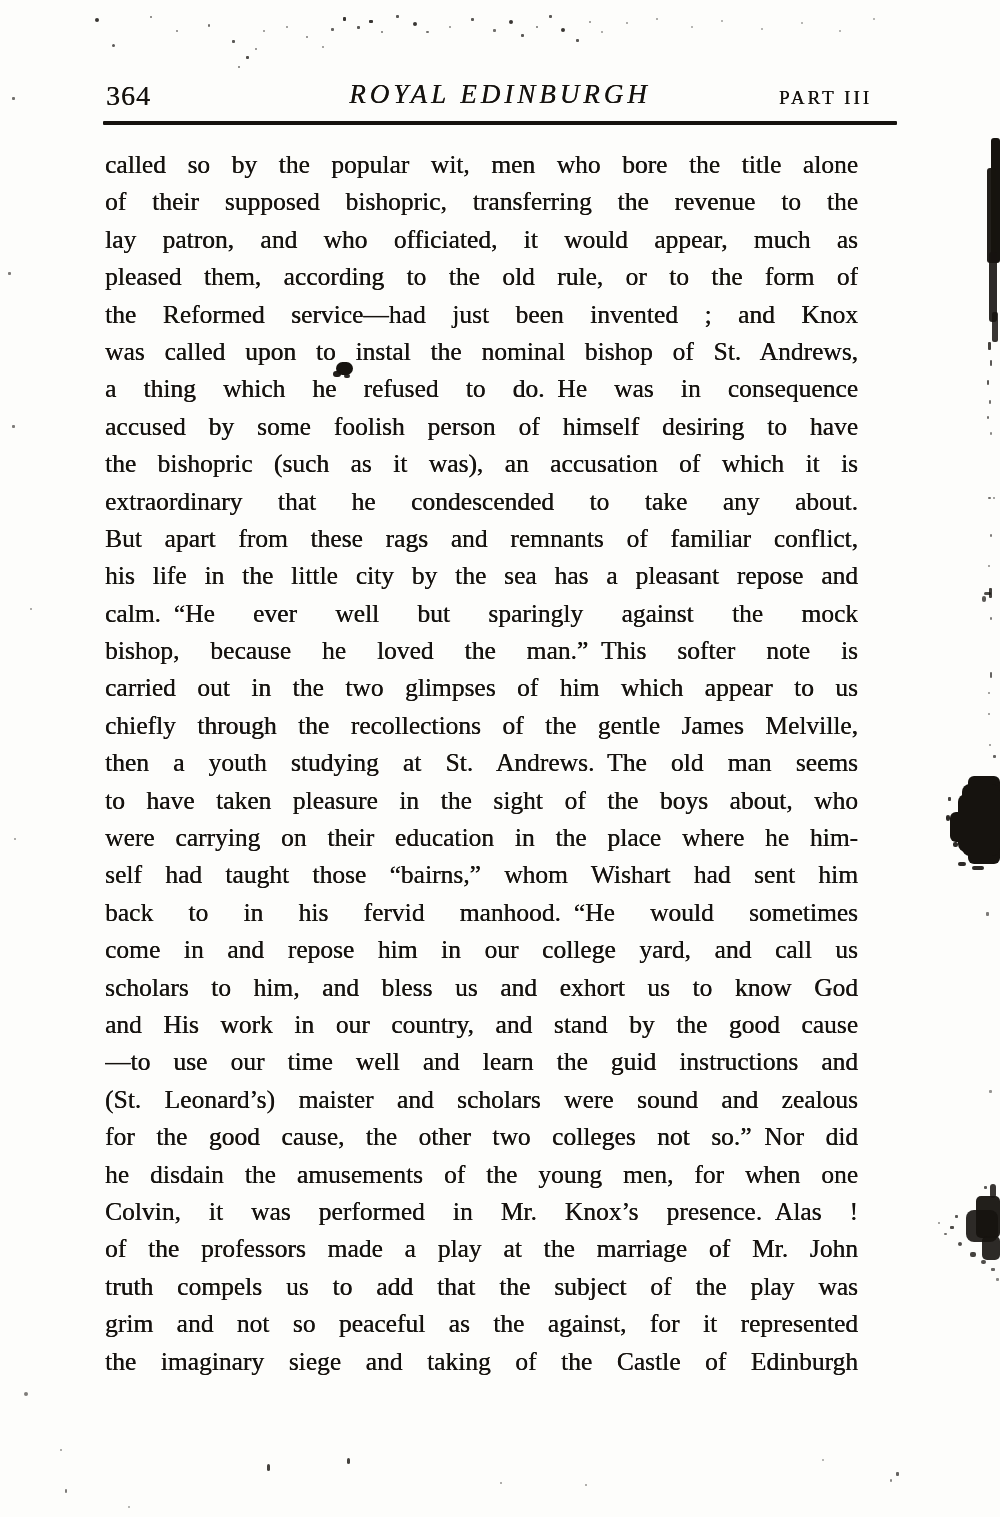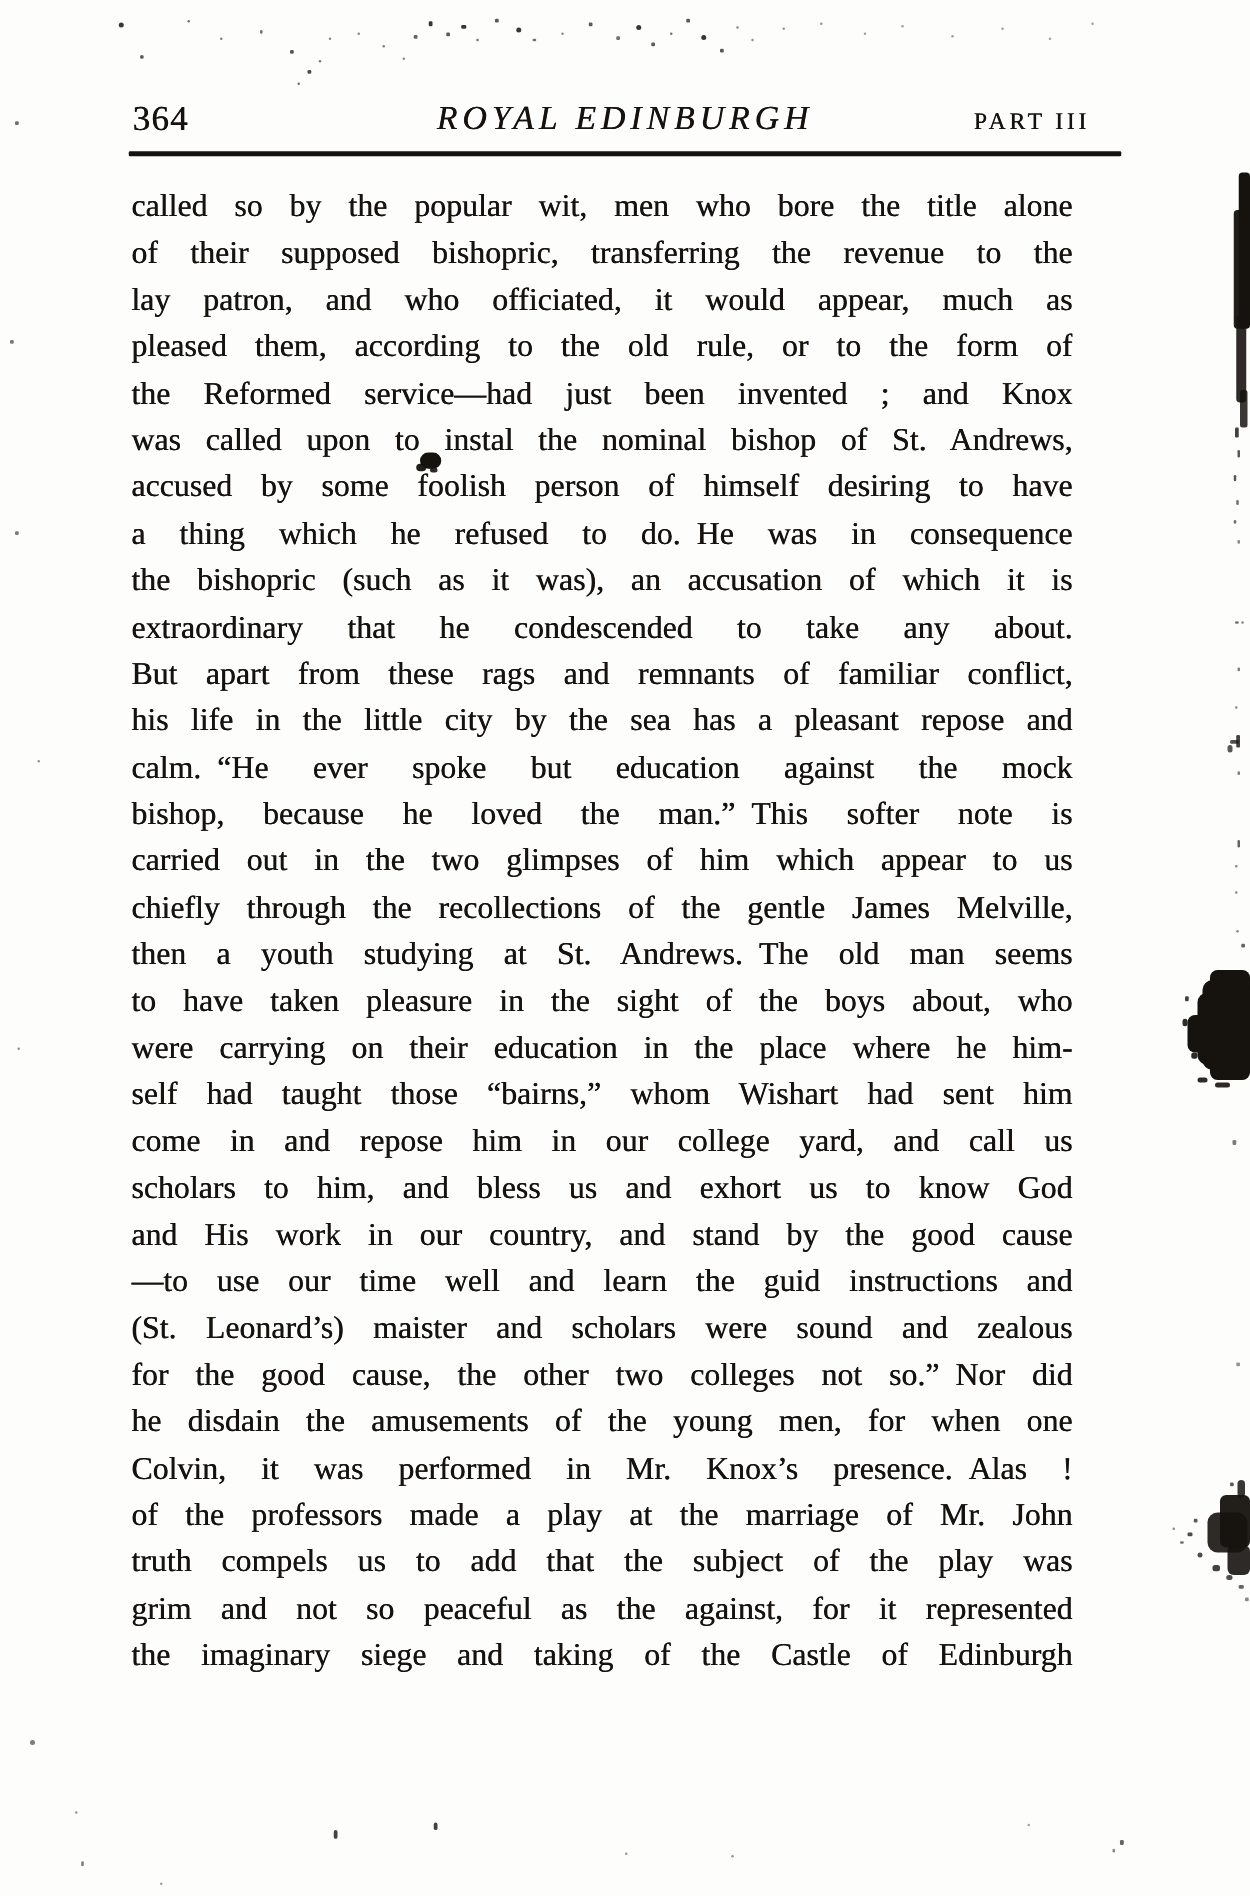--- a/index.html
+++ b/index.html
@@ -81,34 +81,35 @@
   <span class="running-title">ROYAL EDINBURGH</span>
   <span class="part-label">PART III</span>
   <div class="header-rule"></div>
   <div class="body-text" id="body-lines">
       <div class="line">called so by the popular wit, men who bore the title alone</div>
       <div class="line">of their supposed bishopric, transferring the revenue to the</div>
       <div class="line">lay patron, and who officiated, it would appear, much as</div>
       <div class="line">pleased them, according to the old rule, or to the form of</div>
       <div class="line">the Reformed service—had just been invented ; and Knox</div>
       <div class="line">was called upon to instal the nominal bishop of St. Andrews,</div>
+      <div class="line">a thing which he refused to do. He was in consequence</div>
       <div class="line">accused by some foolish person of himself desiring to have</div>
-      <div class="line">a thing which he refused to do. He was in consequence</div>
       <div class="line">the bishopric (such as it was), an accusation of which it is</div>
       <div class="line">extraordinary that he condescended to take any about.</div>
       <div class="line">But apart from these rags and remnants of familiar conflict,</div>
       <div class="line">his life in the little city by the sea has a pleasant repose and</div>
-      <div class="line">calm. “He ever spoke but education against the mock</div>
+      <div class="line">calm. “He ever well but sparingly against the mock</div>
       <div class="line">bishop, because he loved the man.” This softer note is</div>
       <div class="line">carried out in the two glimpses of him which appear to us</div>
       <div class="line">chiefly through the recollections of the gentle James Melville,</div>
       <div class="line">then a youth studying at St. Andrews. The old man seems</div>
       <div class="line">to have taken pleasure in the sight of the boys about, who</div>
       <div class="line">were carrying on their education in the place where he him-</div>
       <div class="line">self had taught those “bairns,” whom Wishart had sent him</div>
+      <div class="line">back to in his fervid manhood. “He would sometimes</div>
       <div class="line">come in and repose him in our college yard, and call us</div>
       <div class="line">scholars to him, and bless us and exhort us to know God</div>
       <div class="line">and His work in our country, and stand by the good cause</div>
       <div class="line">—to use our time well and learn the guid instructions and</div>
       <div class="line">(St. Leonard’s) maister and scholars were sound and zealous</div>
       <div class="line">for the good cause, the other two colleges not so.” Nor did</div>
       <div class="line">he disdain the amusements of the young men, for when one</div>
       <div class="line">Colvin, it was performed in Mr. Knox’s presence. Alas !</div>
       <div class="line">of the professors made a play at the marriage of Mr. John</div>
       <div class="line">truth compels us to add that the subject of the play was</div>

